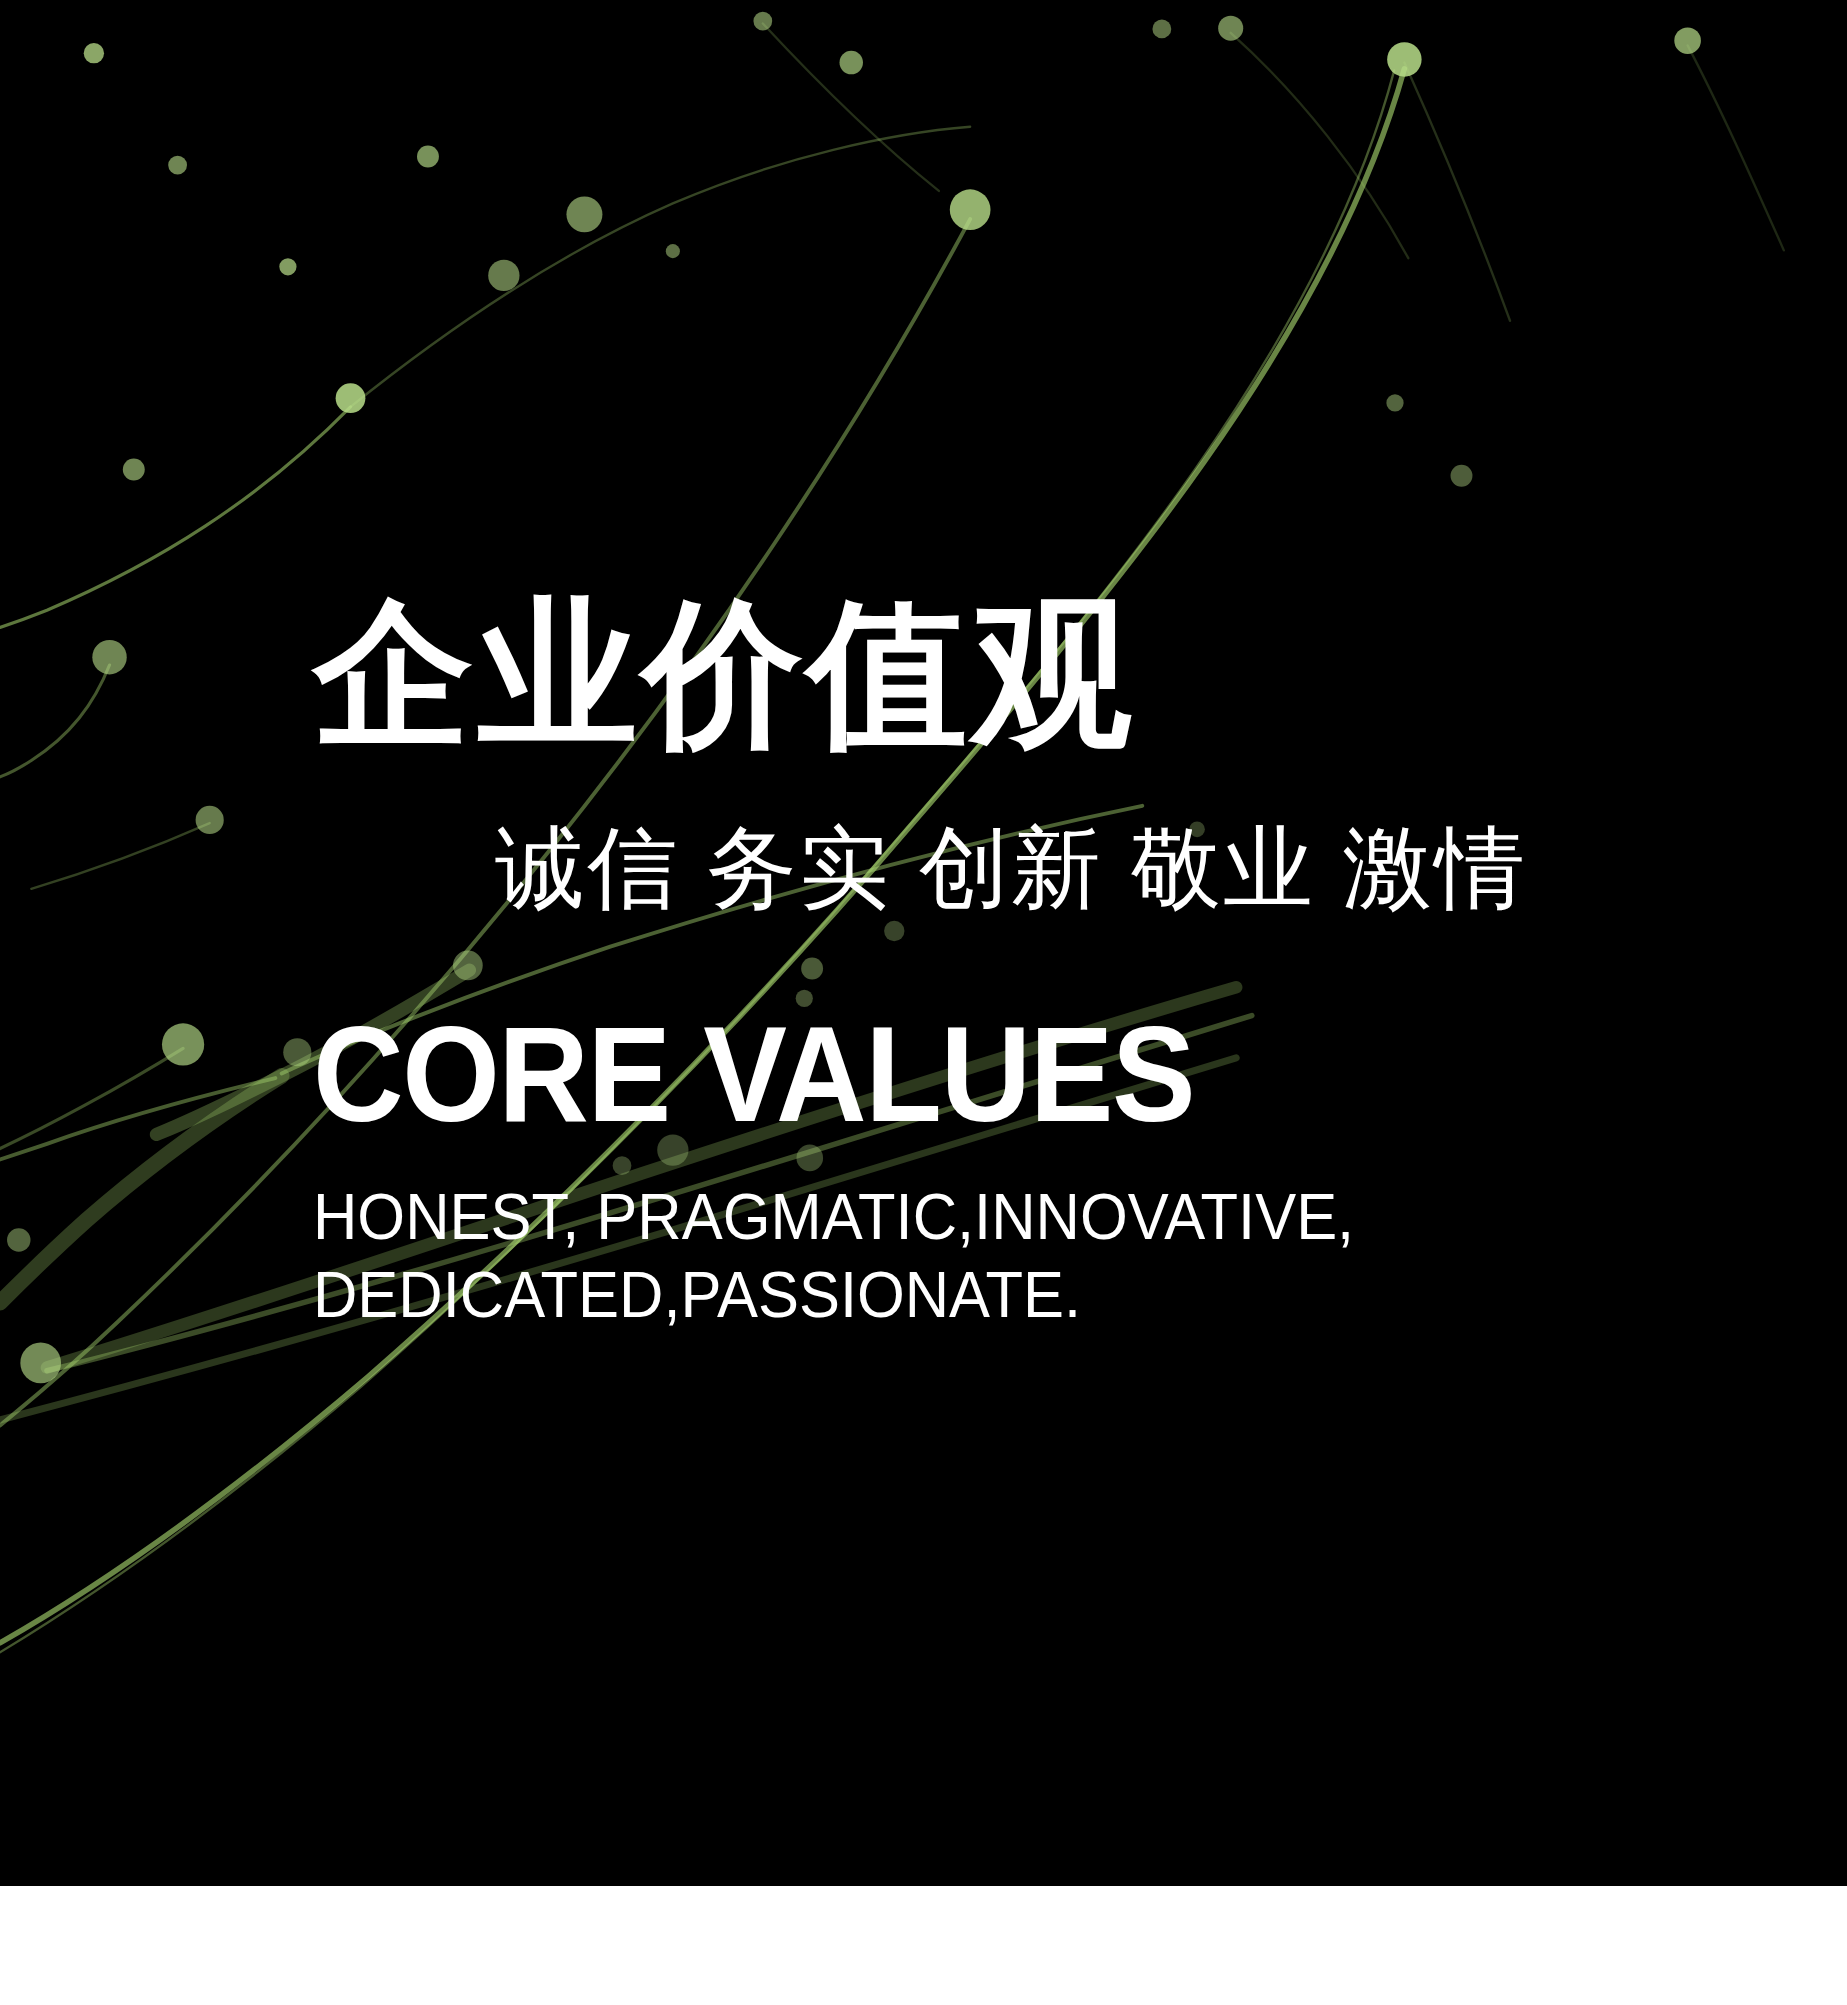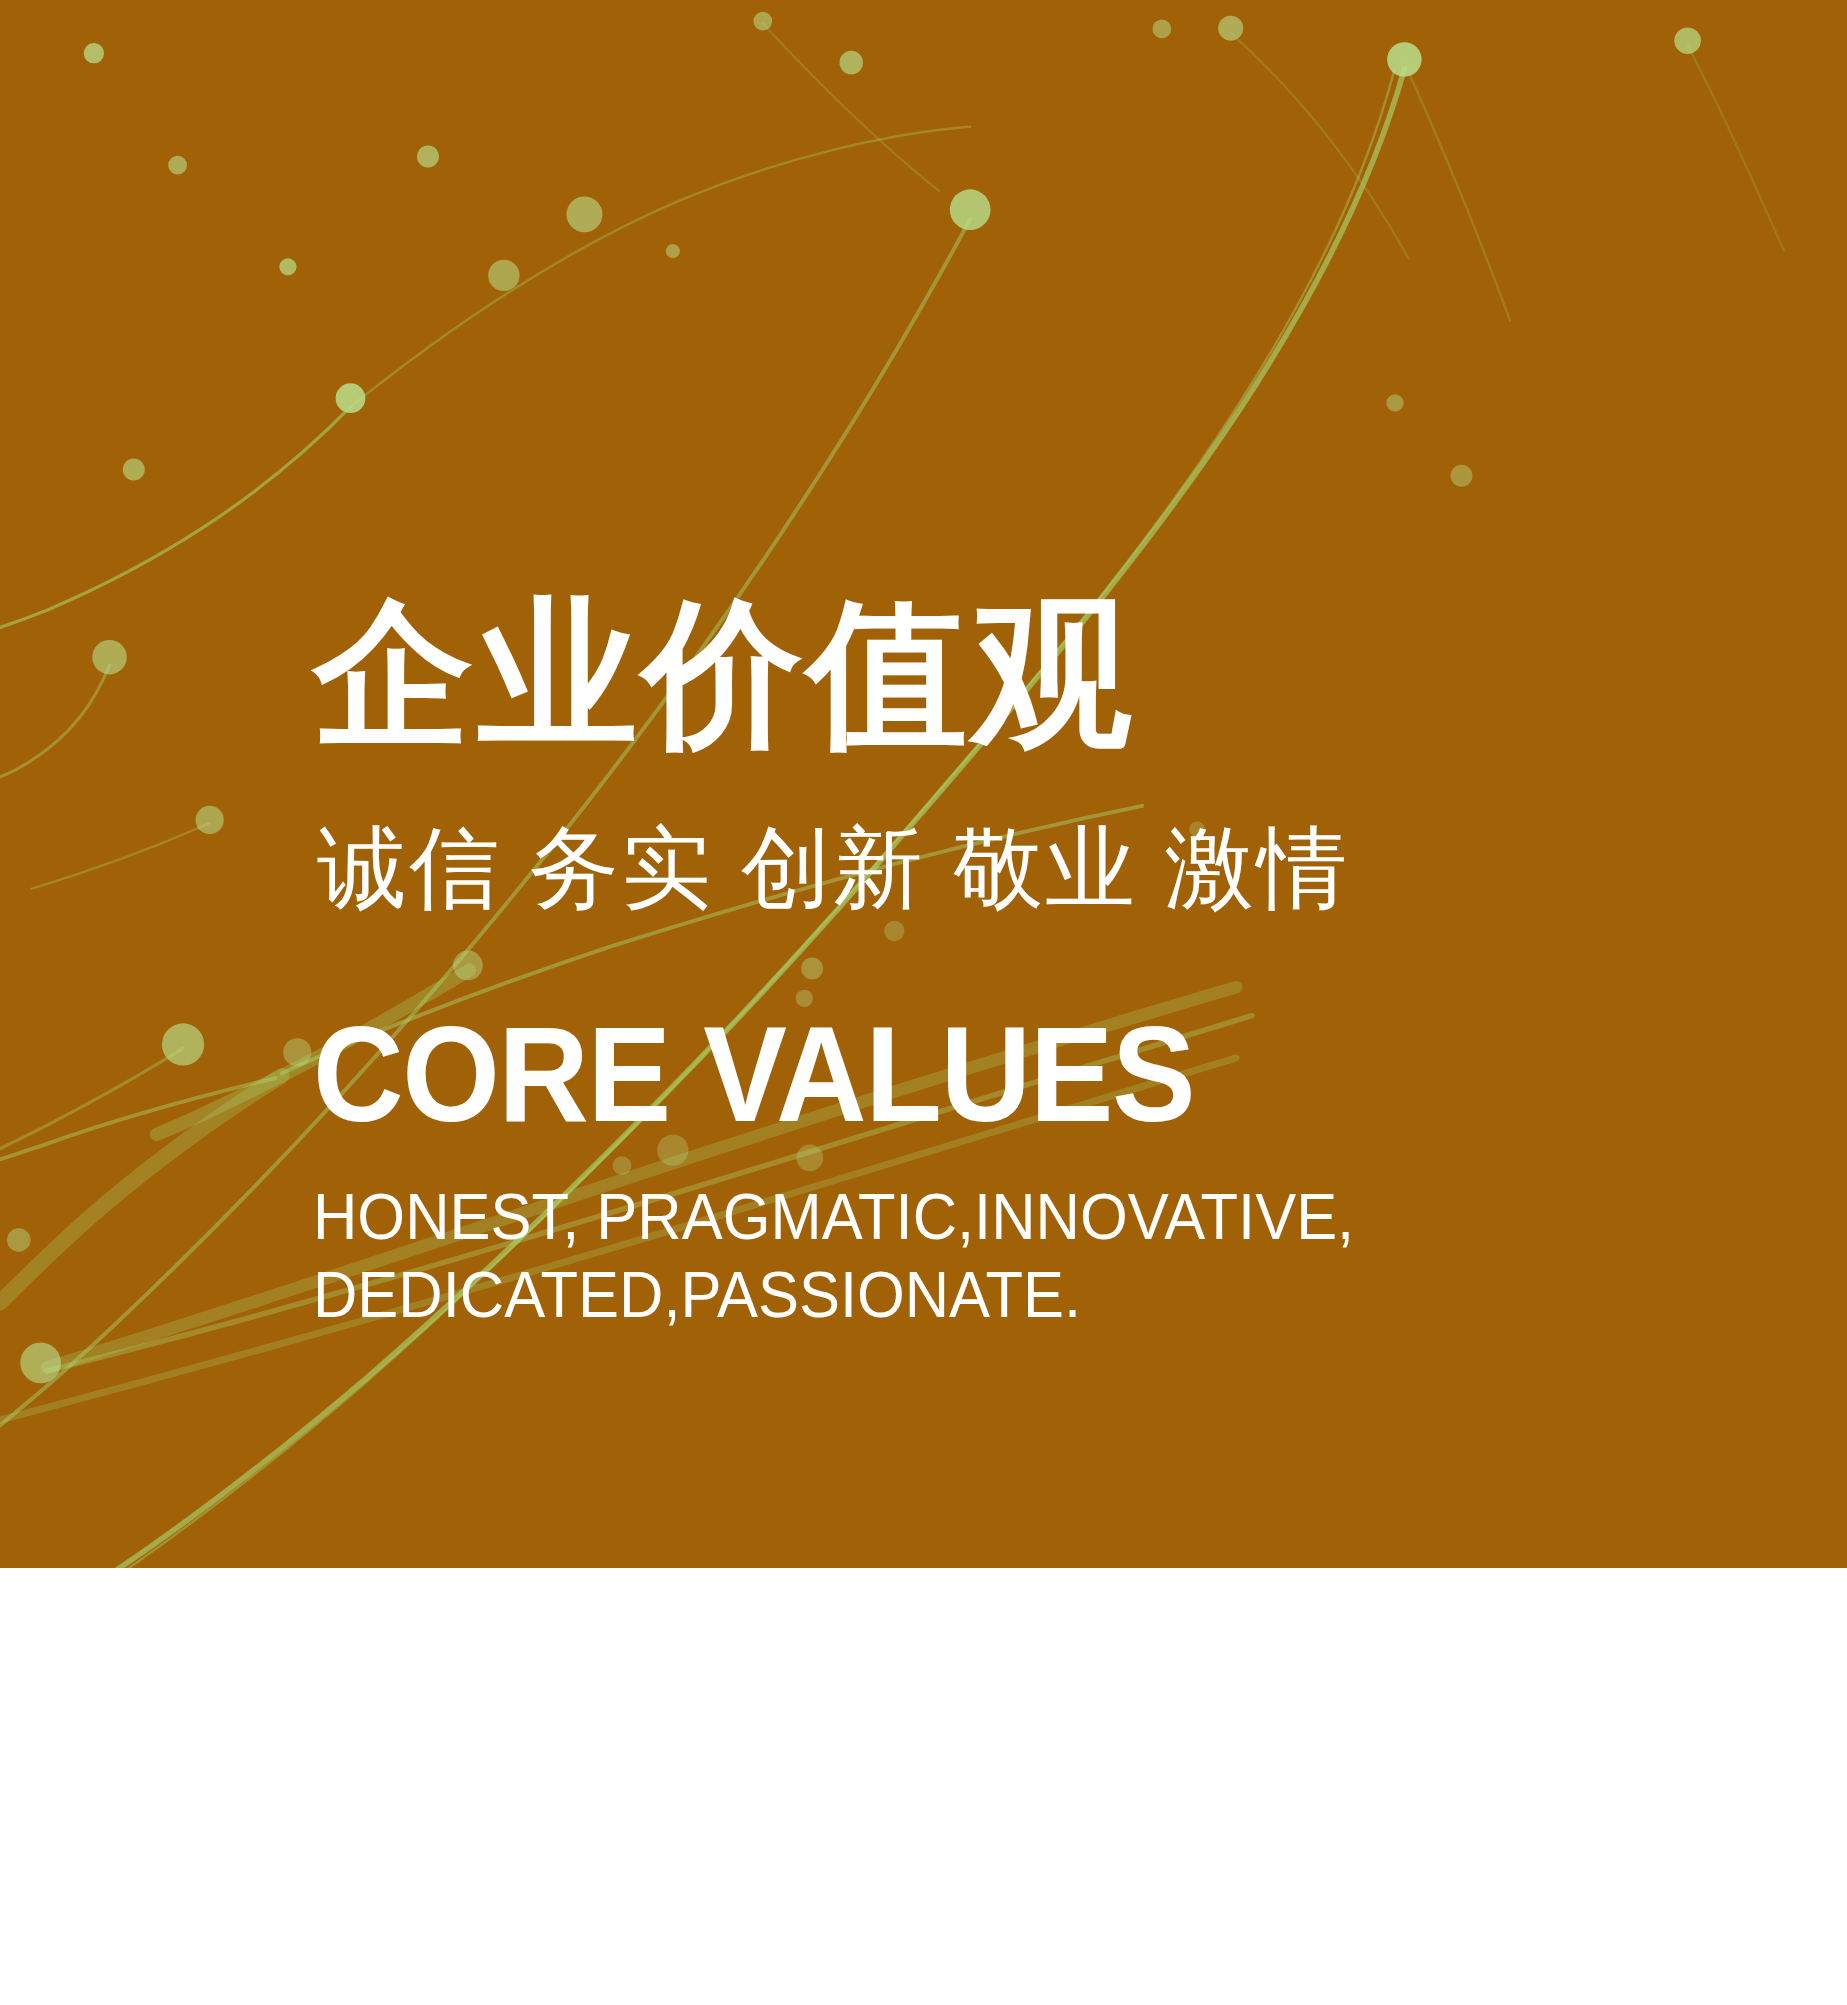--- a/index.html
+++ b/index.html
@@ -3,22 +3,22 @@
 <meta charset="utf-8">
 <style>
   html, body {
     margin: 0;
     padding: 0;
     background: #ffffff;
   }
   #poster {
     position: relative;
     width: 1848px;
-    height: 1568px;
-    background: #a16207;
+    height: 1886px;
+    background: #000000;
     overflow: hidden;
     font-family: "Liberation Sans", sans-serif;
   }
   #network-layer {
     position: absolute;
     inset: 0;
     width: 1848px;
     height: 2006px;
     pointer-events: none;
   }
@@ -40,20 +40,21 @@
   }
   .subtitle-cn {
     color: #ffffff;
     font-size: 90px;
     line-height: 1.0;
     font-weight: 400;
     letter-spacing: 2.3px;
     white-space: nowrap;
     margin: 69px 0 0 4px;
     font-family: "Liberation Sans", "DejaVu Sans", sans-serif;
+    text-align: center;
   }
   .title-en {
     color: #ffffff;
     font-size: 135px;
     line-height: 1.0;
     font-weight: 700;
     letter-spacing: -1.6px;
     margin: 94px 0 0 0;
     white-space: nowrap;
     transform: scaleX(0.93);

